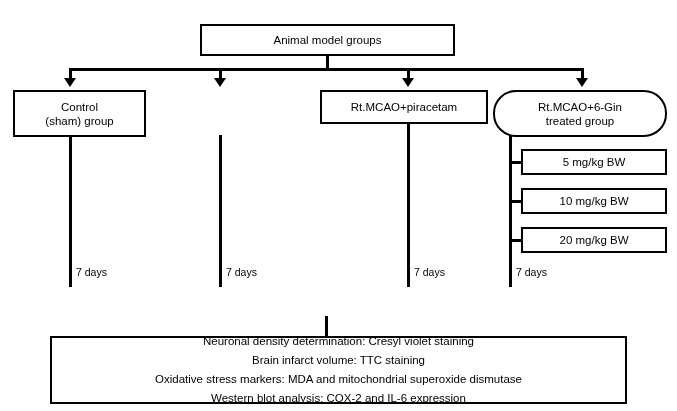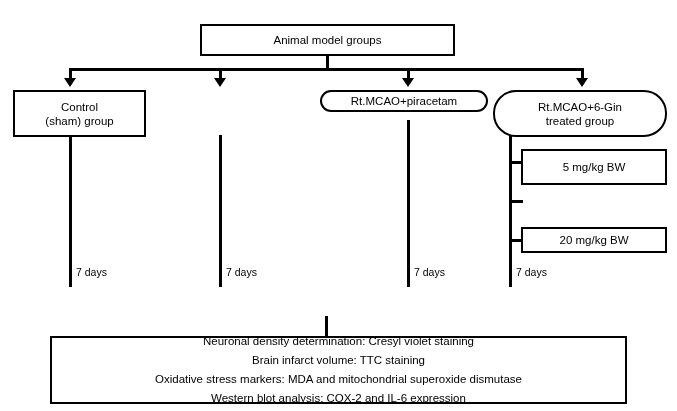--- a/index.html
+++ b/index.html
@@ -88,33 +88,36 @@
   <div class="arrow" style="left:214px; top:60px;"></div>
   <div class="arrow" style="left:402px; top:60px;"></div>
   <div class="arrow" style="left:576px; top:60px;"></div>
 
   <div class="box" style="left:13px; top:72px; width:133px; height:47px;">
     <span class="txt">Control
 (sham) group</span>
   </div>
 
 
-  <div class="box" style="left:320px; top:72px; width:168px; height:22px;border-radius:12px;">
+  <div class="box" style="left:320px; top:72px; width:168px; height:34px;">
     <span class="txt">Rt.MCAO+piracetam</span>
   </div>
 
   <div class="box" style="left:493px; top:72px; width:174px; height:47px;border-radius:23px;">
     <span class="txt">Rt.MCAO+6-Gin
 treated group</span>
   </div>
 
-  <div class="box" style="left:521px; top:131px; width:146px; height:36px;">
+  <div class="box" style="left:521px; top:131px; width:146px; height:26px;">
     <span class="txt">5 mg/kg BW</span>
   </div>
 
+  <div class="box" style="left:521px; top:170px; width:146px; height:26px;">
+    <span class="txt">10 mg/kg BW</span>
+  </div>
 
   <div class="box" style="left:521px; top:209px; width:146px; height:26px;">
     <span class="txt">20 mg/kg BW</span>
   </div>
 
   <div class="line vline" style="left:509px; top:117px; height:152px;"></div>
   <div class="line hline" style="left:509px; top:143px; width:14px;"></div>
   <div class="line hline" style="left:509px; top:182px; width:14px;"></div>
   <div class="line hline" style="left:509px; top:221px; width:14px;"></div>
 

